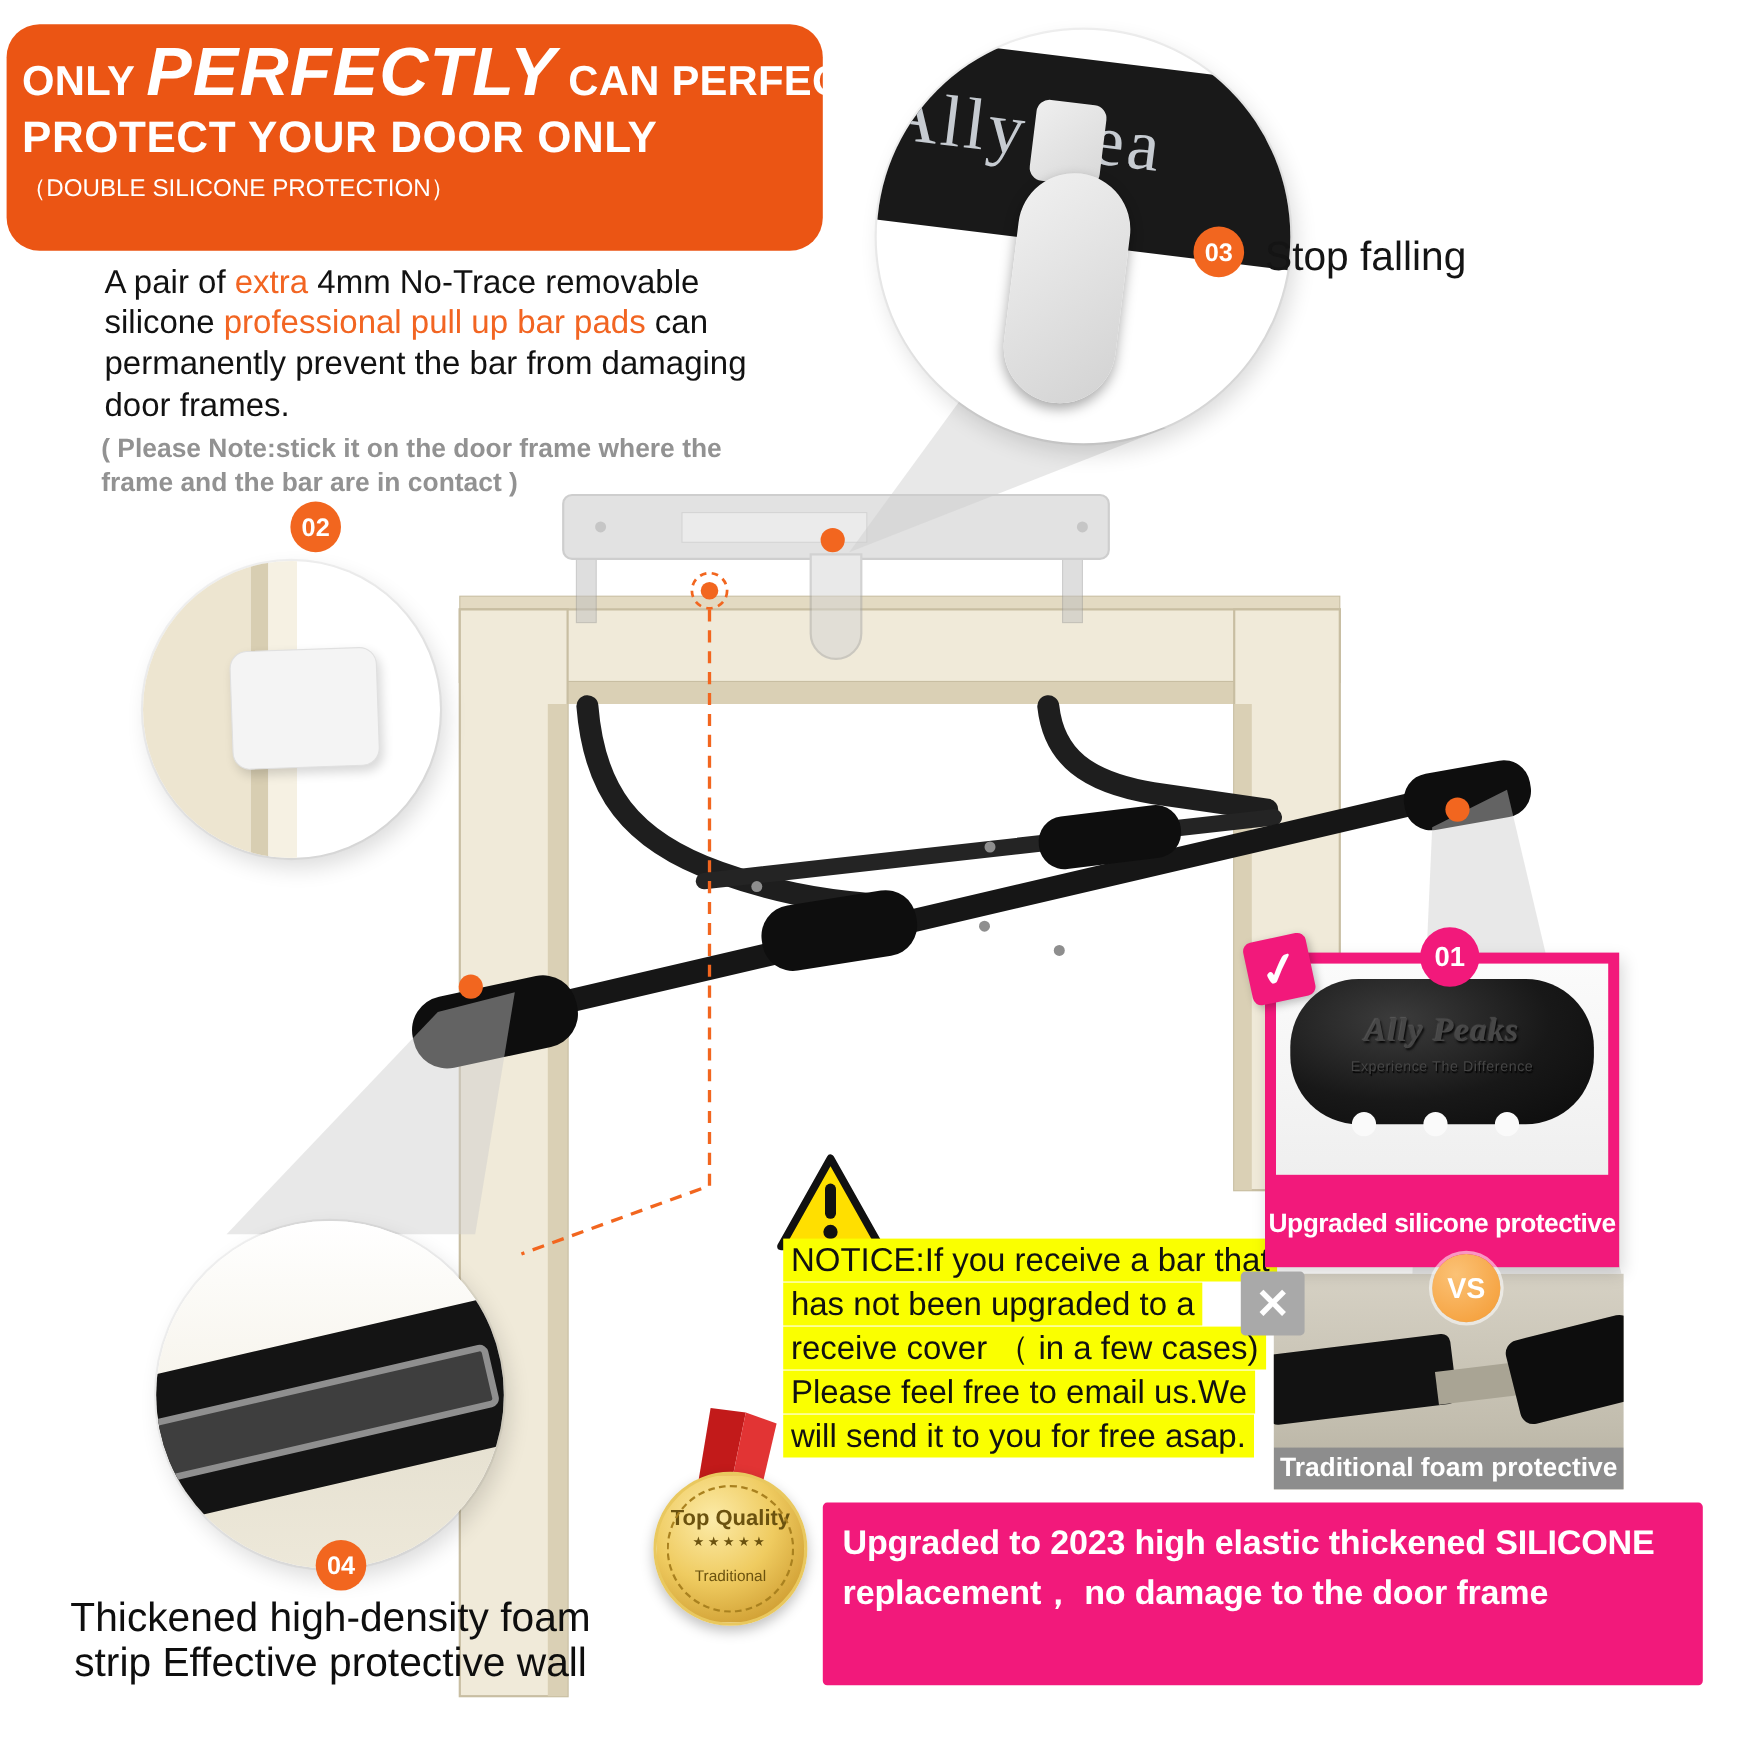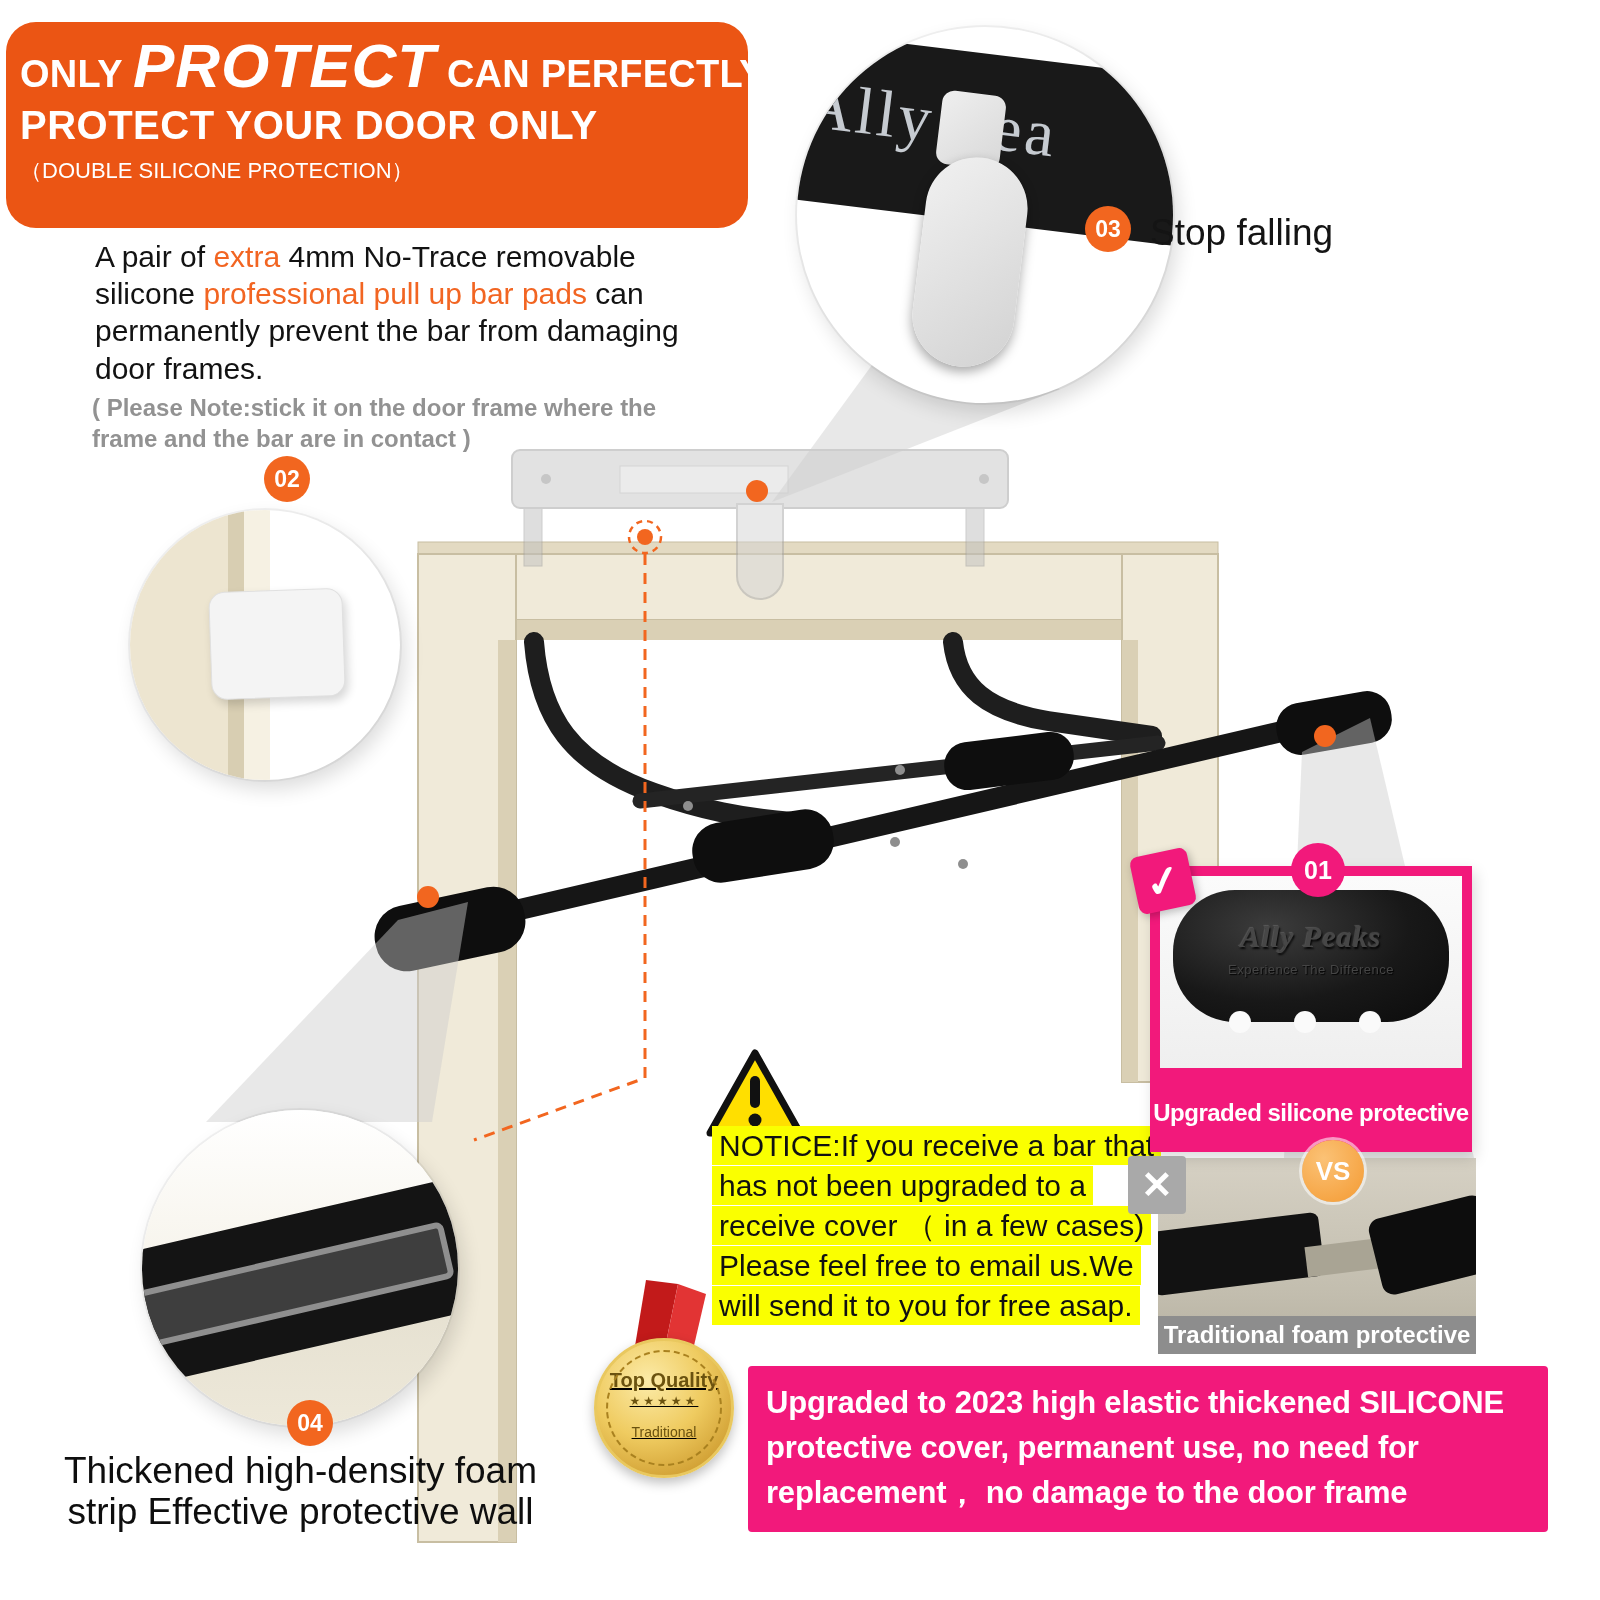--- a/index.html
+++ b/index.html
@@ -68,21 +68,21 @@
   .vs-circle{position:absolute;left:1302px;top:1140px;width:62px;height:62px;border-radius:50%;background:radial-gradient(circle at 35% 30%,#FBC276,#F49A32);display:flex;align-items:center;justify-content:center;color:#fff;font-size:26px;font-weight:700;z-index:7;box-shadow:0 0 0 3px rgba(255,255,255,.55);}
 
   
   .warn{position:absolute;left:704px;top:1046px;z-index:5;}
   .notice{position:absolute;left:712px;top:1126px;width:440px;z-index:5;}
   .notice-line{display:table;background:#FAFF00;color:#111;font-size:30px;line-height:37px;padding:1px 7px;margin-bottom:1px;white-space:nowrap;}
 
   
   .medal{position:absolute;left:588px;top:1280px;width:152px;height:202px;z-index:9;}
   .medal-ribbon{position:absolute;left:0;top:0;}
-  .medal-circle{position:absolute;left:6px;top:58px;width:140px;height:140px;border-radius:50%;background:radial-gradient(circle at 38% 30%,#FCEBA8 0%,#EFCB60 45%,#D3A337 78%,#B8860B 100%);border:3px solid #E9C85F;box-sizing:border-box;display:flex;flex-direction:column;align-items:center;box-shadow:0 5px 12px rgba(0,0,0,.25);text-decoration:underline;}
+  .medal-circle{position:absolute;left:6px;top:58px;width:140px;height:140px;border-radius:50%;background:radial-gradient(circle at 38% 30%,#FCEBA8 0%,#EFCB60 45%,#D3A337 78%,#B8860B 100%);border:3px solid #E9C85F;box-sizing:border-box;display:flex;flex-direction:column;align-items:center;box-shadow:0 5px 12px rgba(0,0,0,.25);}
   .medal-circle:before{content:"";position:absolute;left:9px;top:9px;right:9px;bottom:9px;border:2px dashed #A9811F;border-radius:50%;}
   .medal-top{margin-top:28px;font-size:20px;font-weight:700;color:#6B520F;}
   .medal-stars{font-size:12px;letter-spacing:3px;color:#6B520F;margin-top:2px;}
   .medal-bottom{font-size:14px;color:#6B520F;margin-top:16px;}
 
   
   .pink-banner{position:absolute;left:748px;top:1366px;width:800px;height:166px;background:#F2197B;border-radius:4px;z-index:4;box-sizing:border-box;padding:14px 16px 0 18px;}
   .pbn-line{color:#fff;font-weight:700;font-size:31px;line-height:45px;letter-spacing:-.2px;white-space:nowrap;}
 </style>
 </head>
@@ -139,21 +139,21 @@
     <g fill="#F2661F">
       <circle cx="757" cy="491" r="11"></circle>
       <circle cx="645" cy="537" r="8"></circle>
       <circle cx="1325" cy="736" r="11"></circle>
       <circle cx="428" cy="897" r="11"></circle>
     </g>
   </svg>
 
   <div class="header-banner">
     <div class="hb-line1">
-      <span>ONLY </span><span class="hb-em">PROTECT</span><span> CAN PERFECTLY</span>
+      <span>ONLY </span><span class="hb-em">PERFECTLY</span><span> CAN PERFECTLY</span>
     </div>
     <div class="hb-line2">PROTECT YOUR DOOR ONLY</div>
     <div class="hb-line3">（DOUBLE SILICONE PROTECTION）</div>
   </div>
 
   <div class="intro">
     <span>A pair of </span><span class="accent">extra</span><span> 4mm No-Trace removable silicone </span><span class="accent">professional pull up bar pads</span><span> can permanently prevent the bar from damaging door frames.</span>
   </div>
   <div class="note">( Please Note:stick it on the door frame where the frame and the bar are in contact )</div>
 
@@ -241,17 +241,16 @@
     </svg>
     <div class="medal-circle">
       <div class="medal-top">Top Quality</div>
       <div class="medal-stars">★★★★★</div>
       <div class="medal-bottom">Traditional</div>
     </div>
   </div>
 
   <div class="pink-banner">
     <div class="pbn-line">Upgraded to 2023 high elastic thickened SILICONE</div>
-    <div class="pbn-line">protective cover, permanent use, no need for</div>
     <div class="pbn-line">replacement，  no damage to the door frame</div>
   </div>
 
 </div>
 
 </body></html>

